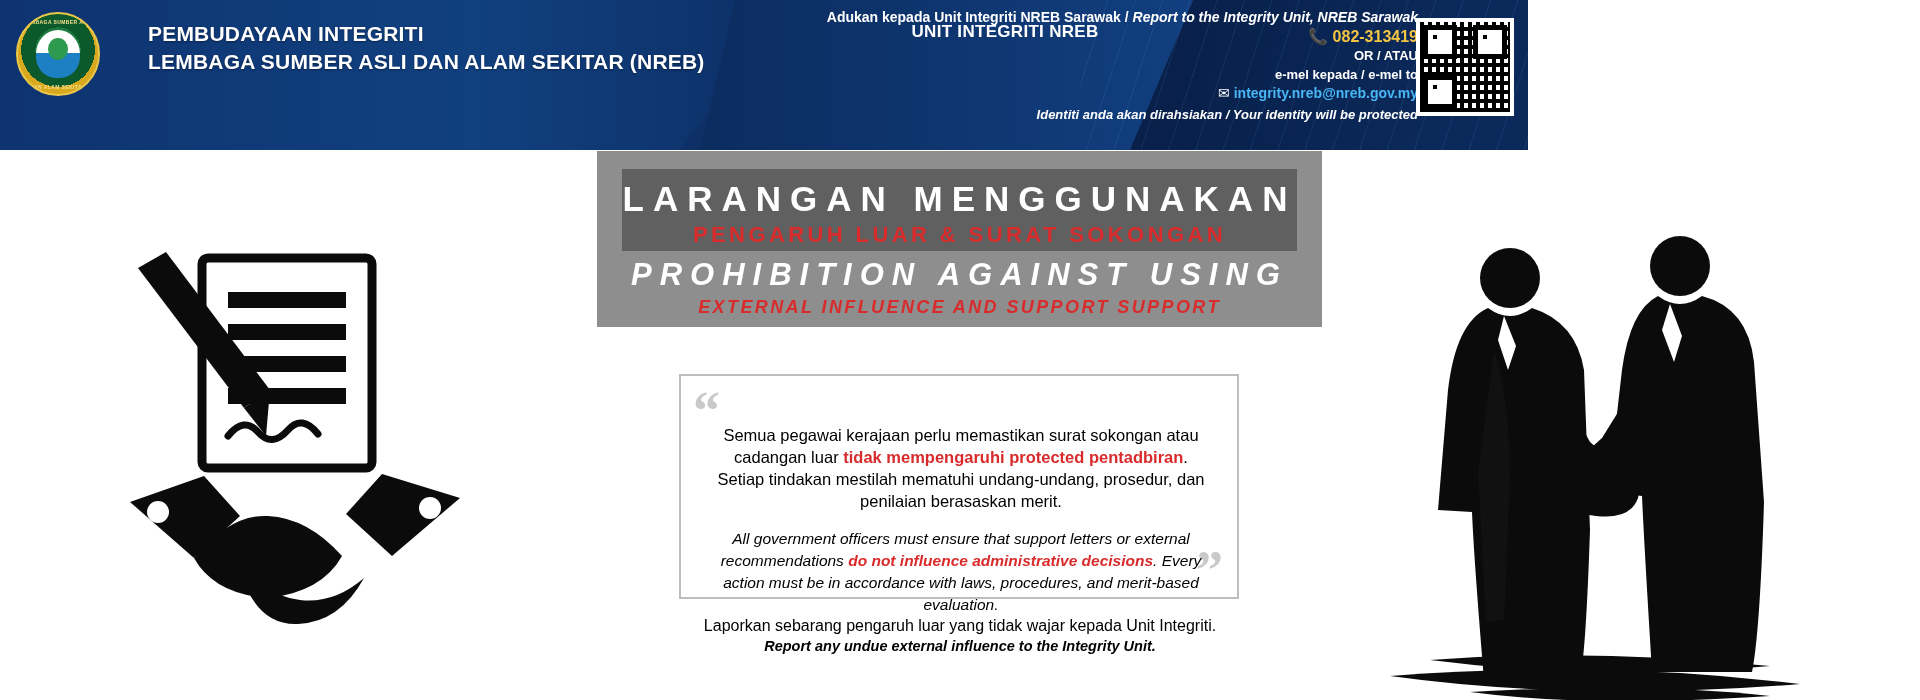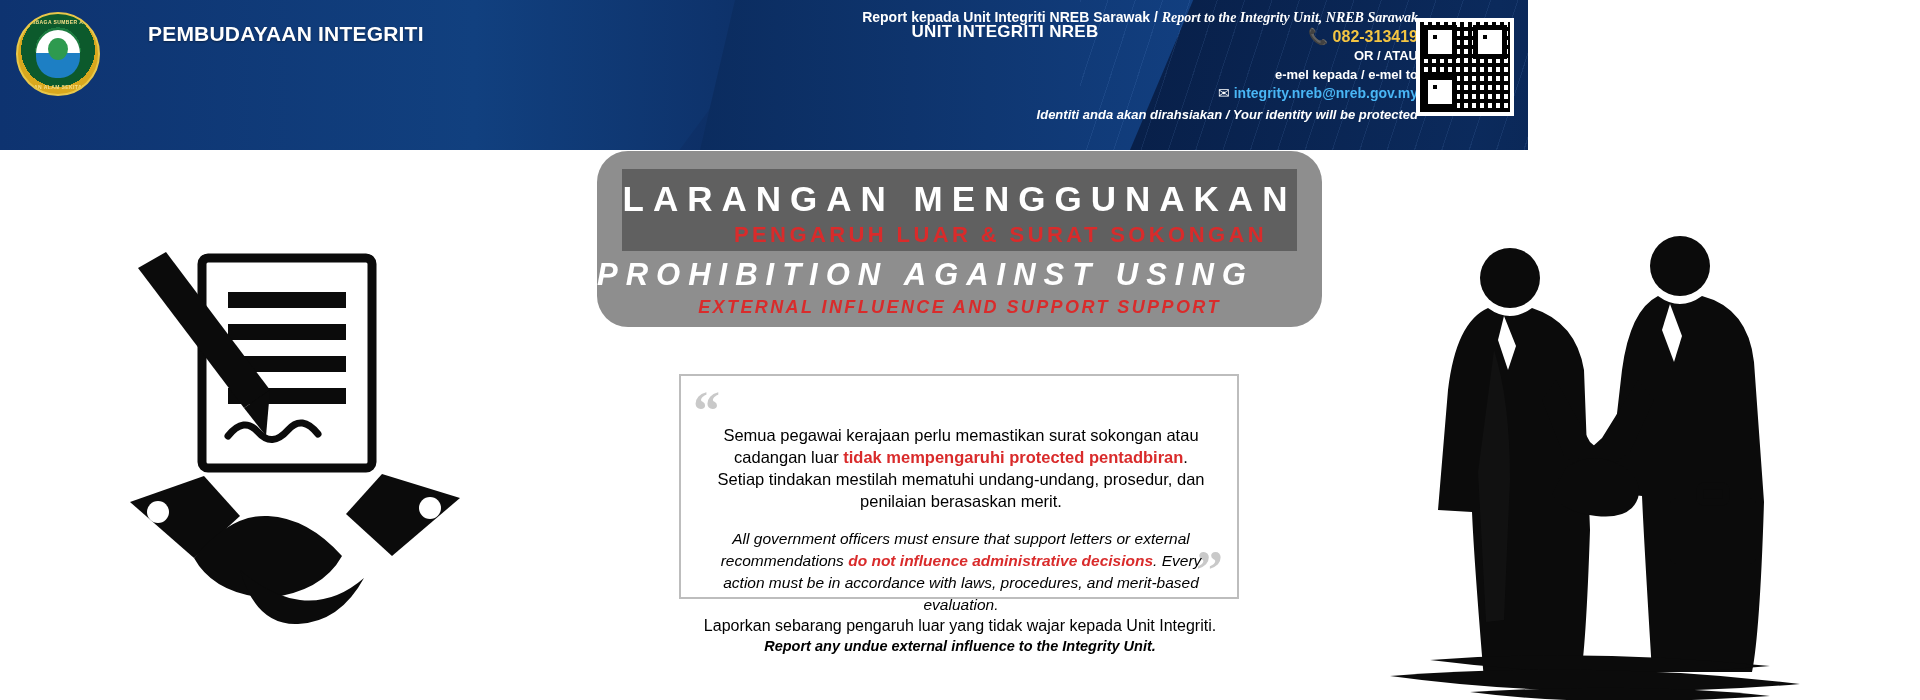--- a/index.html
+++ b/index.html
@@ -120,21 +120,21 @@
   .report-block {
     position: absolute;
     right: 110px; top: 8px;
     width: 620px;
     text-align: right;
     color: #ffffff;
     font-size: 14px;
     line-height: 19px;
   }
   .report-line1 { font-weight: bold; font-size: 14px; }
-  .report-line1 .ital { font-style: italic; font-weight: bold; font-family: Liberation Serif, serif; }
+  .report-line1 .ital { font-style: italic; font-weight: bold; }
   .phone-line { color: #f4c542; font-weight: bold; font-size: 16px; }
   .or-line { font-size: 13px; font-weight: bold; }
   .email-label { font-size: 13px; font-weight: bold; }
   .email-addr { color: #49b6f5; font-weight: bold; font-size: 14px; }
   .protect-line { font-style: italic; font-weight: bold; font-size: 13px; margin-top: 2px; }
 
   .qr {
     position: absolute;
     right: 14px; top: 18px;
     width: 98px; height: 98px;
@@ -170,21 +170,20 @@
     height: 550px;
     background: #ffffff;
   }
 
   
   .banner {
     position: absolute;
     left: 597px; top: 1px;
     width: 725px; height: 176px;
     background: #8e8e8e;
-    border-radius: 31px;
   }
   .banner-inner {
     position: absolute;
     left: 25px; top: 18px;
     width: 675px; height: 82px;
     background: #606060;
   }
   .banner-line1 {
     position: absolute;
     left: 0; top: 10px; width: 675px;
@@ -195,25 +194,25 @@
     letter-spacing: 9px;
   }
   .banner-line2 {
     position: absolute;
     left: 0; top: 53px; width: 675px;
     text-align: center;
     color: #d92b2b;
     font-size: 22px;
     font-weight: bold;
     letter-spacing: 3.4px;
-    padding-left: 41px;
   }
   .banner-line3 {
     position: absolute;
     left: 0; top: 106px; width: 725px;
+    text-align: center;
     color: #ffffff;
     font-size: 31px;
     font-weight: bold;
     font-style: italic;
     letter-spacing: 8px;
   }
   .banner-line4 {
     position: absolute;
     left: 0; top: 146px; width: 725px;
     text-align: center;
@@ -301,29 +300,30 @@
   <div class="header-lines"></div>
 
   <div class="logo">
     <div class="ring-text-top">LEMBAGA SUMBER ASLI</div>
     <div class="inner-circle"></div>
     <div class="ring-text-bottom">DAN ALAM SEKITAR</div>
   </div>
 
   <div class="header-title">
     <div>PEMBUDAYAAN INTEGRITI</div>
+    <div>LEMBAGA SUMBER ASLI DAN ALAM SEKITAR (NREB)</div>
   </div>
 
   <div class="bilangan">Bilangan 4/2025</div>
 
   <div class="unit-title">UNIT INTEGRITI NREB</div>
 
   <div class="report-block">
     <div class="report-line1">
-      <span>Report kepada Unit Integriti NREB Sarawak</span><span> / </span><span class="ital">Report to the Integrity Unit, NREB Sarawak</span>
+      <span>Adukan kepada Unit Integriti NREB Sarawak</span><span> / </span><span class="ital">Report to the Integrity Unit, NREB Sarawak</span>
     </div>
     <div class="phone-line">
       <span>📞</span>
       <span>082-313419</span>
     </div>
     <div class="or-line">OR / ATAU</div>
     <div class="email-label">e-mel kepada  /  e-mel to</div>
     <div>
       <span>✉</span>
       <span class="email-addr">integrity.nreb@nreb.gov.my</span>

